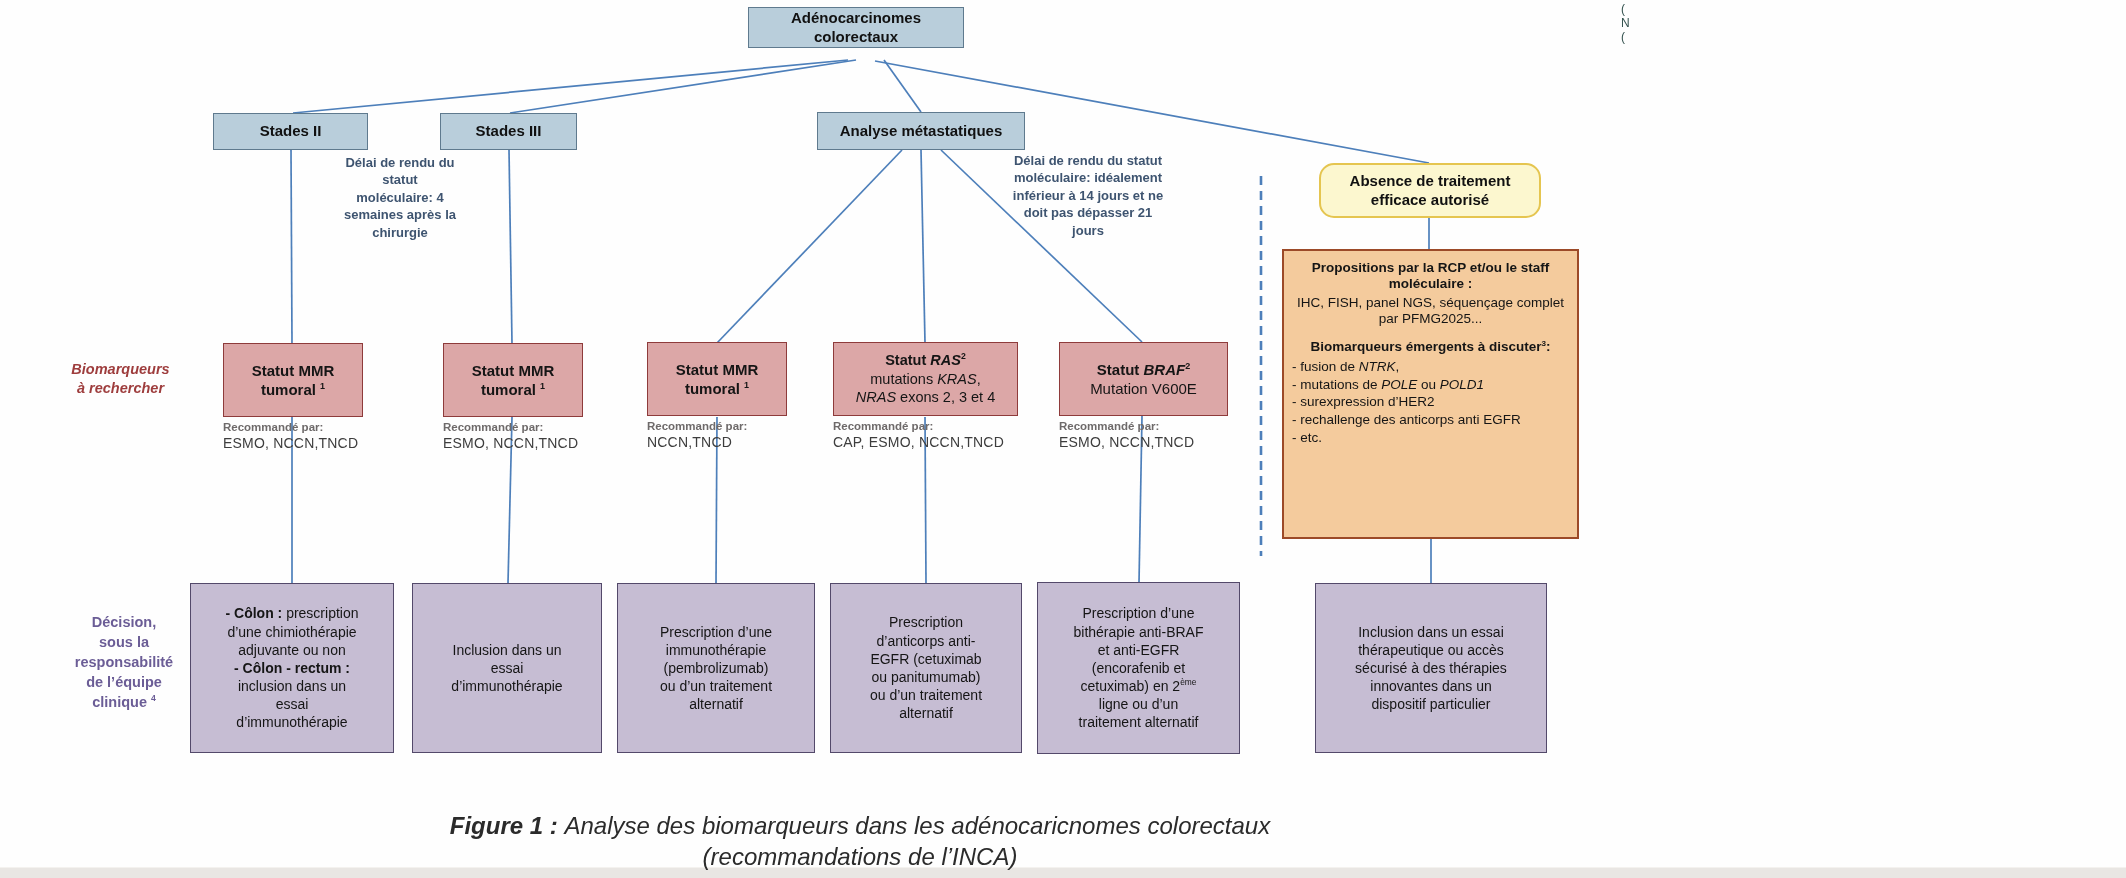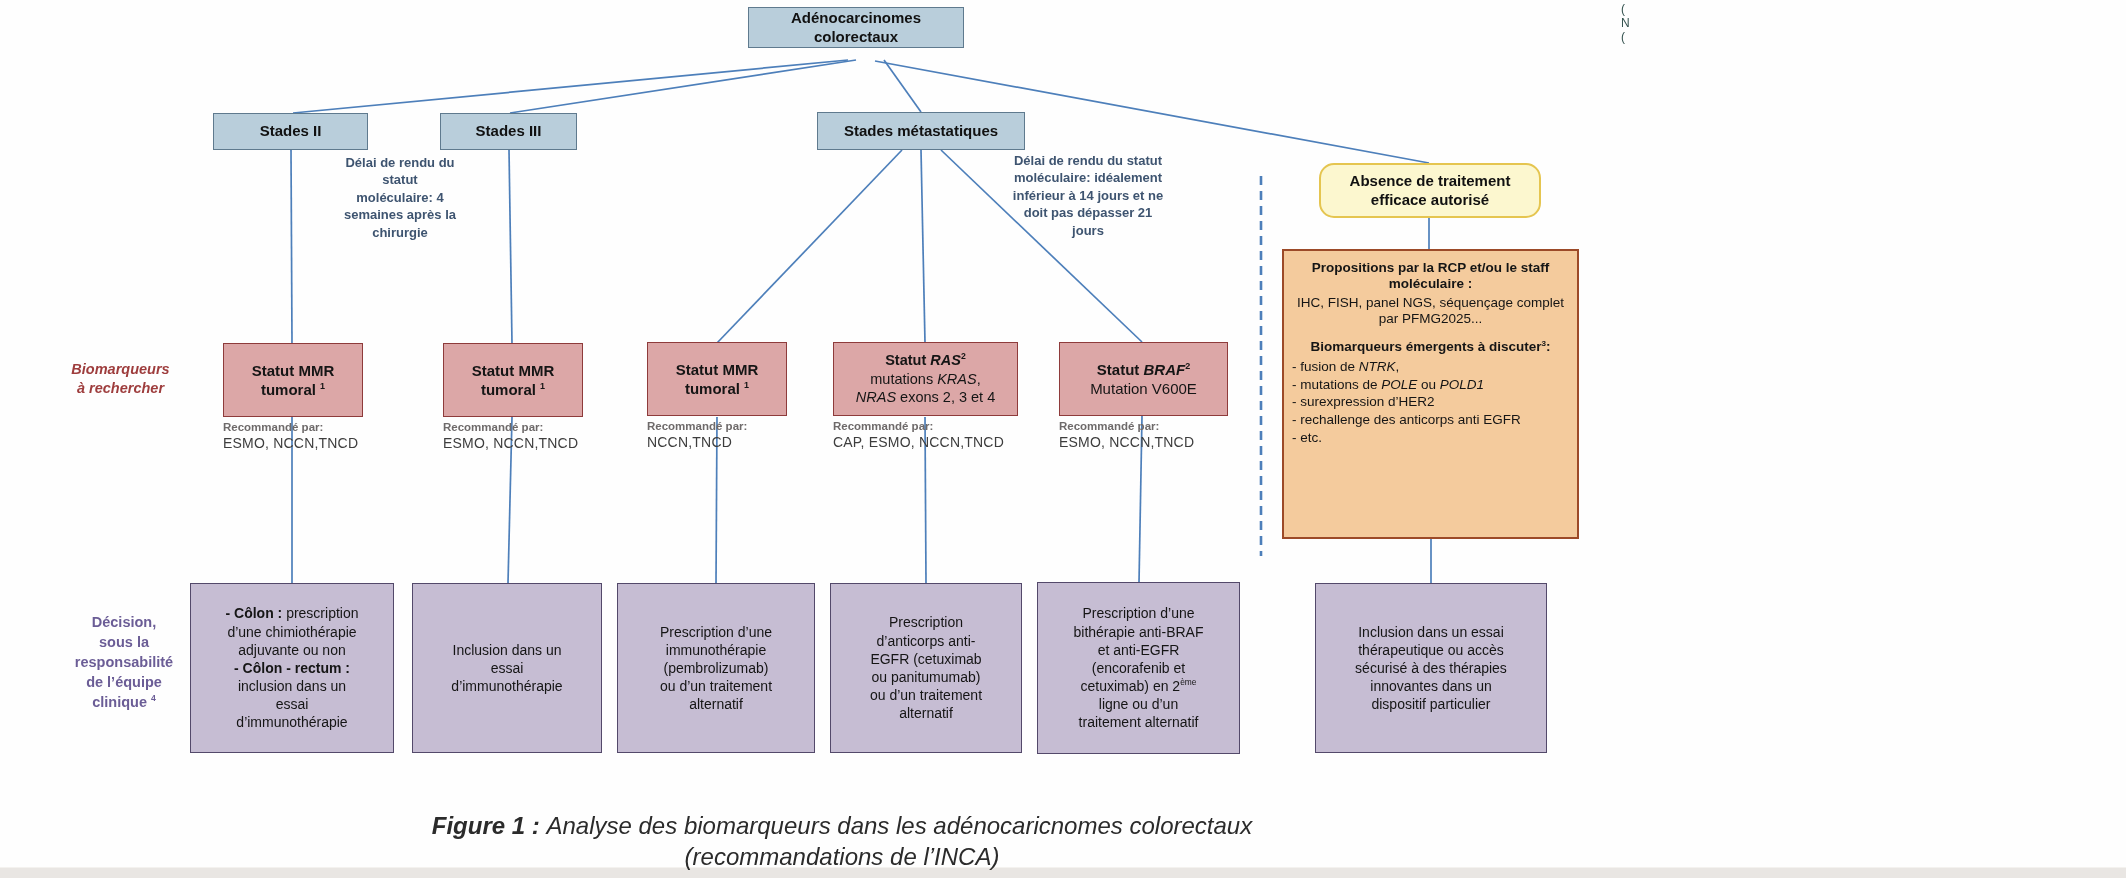--- a/index.html
+++ b/index.html
@@ -22,21 +22,21 @@
   .rcpbox .para.gap{margin-bottom:11px;}
   .rcp-list{align-self:stretch;text-align:left;line-height:1.3;margin-top:1px;}
   .note{position:absolute;color:#3e5470;font-weight:bold;font-size:13px;line-height:1.34;
         text-align:center;white-space:pre-line;}
   .rowlabel{position:absolute;font-weight:bold;font-size:14.5px;text-align:center;line-height:1.32;}
   .rowlabel.bio{color:#9e3d3d;white-space:pre-line;font-style:italic;}
   .rowlabel.dec{color:#6b5d96;line-height:1.38;}
   .recblock{position:absolute;text-align:left;}
   .reclabel{font-size:11.5px;font-weight:bold;color:#6e6a6a;margin-bottom:2px;}
   .recorgs{font-size:14px;color:#3d3d3d;letter-spacing:.2px;}
-  .caption{position:absolute;left:302px;top:810px;width:1080px;text-align:center;
+  .caption{position:absolute;left:320px;top:810px;width:1080px;text-align:center;
            font-size:24px;color:#2b2b2b;line-height:1.3;}
   .edgetext{position:absolute;left:1621px;top:2px;font-size:12px;line-height:1.18;
             color:#33514e;white-space:pre-line;text-align:left;}
   .bottomstrip{position:absolute;left:0;top:867px;width:2126px;height:11px;
                background:#e9e6e3;border-top:1px solid #f4f2ef;}
   .b{font-weight:bold;}
   .i{font-style:italic;}
   sup{font-size:0.6em;vertical-align:super;line-height:0;}
   .rl{display:block;}
 </style>
@@ -63,21 +63,21 @@
     <line x1="1429" y1="218" x2="1429" y2="250"></line>
     <line x1="1431" y1="539" x2="1431" y2="583"></line>
     <line class="dashed" x1="1261" y1="176" x2="1261" y2="556"></line>
   </svg>
 
   <div class="box stagebox" style="left:748px;top:7px;width:216px;height:41px;">Adénocarcinomes
 colorectaux</div>
 
   <div class="box stagebox" style="left:213px;top:113px;width:155px;height:37px;">Stades II</div>
   <div class="box stagebox" style="left:440px;top:113px;width:137px;height:37px;">Stades III</div>
-  <div class="box stagebox" style="left:817px;top:112px;width:208px;height:38px;">Stades métastatiques</div>
+  <div class="box stagebox" style="left:817px;top:112px;width:208px;height:38px;">Analyse métastatiques</div>
   <div class="box alertbox" style="left:1319px;top:163px;width:222px;height:55px;border-radius:15px;">Absence de traitement
 efficace autorisé</div>
 
   <div class="note" style="left:322px;top:154px;width:156px;">Délai de rendu du
 statut
 moléculaire: 4
 semaines après la
 chirurgie</div>
   <div class="note" style="left:993px;top:152px;width:190px;">Délai de rendu du statut
 moléculaire: idéalement

